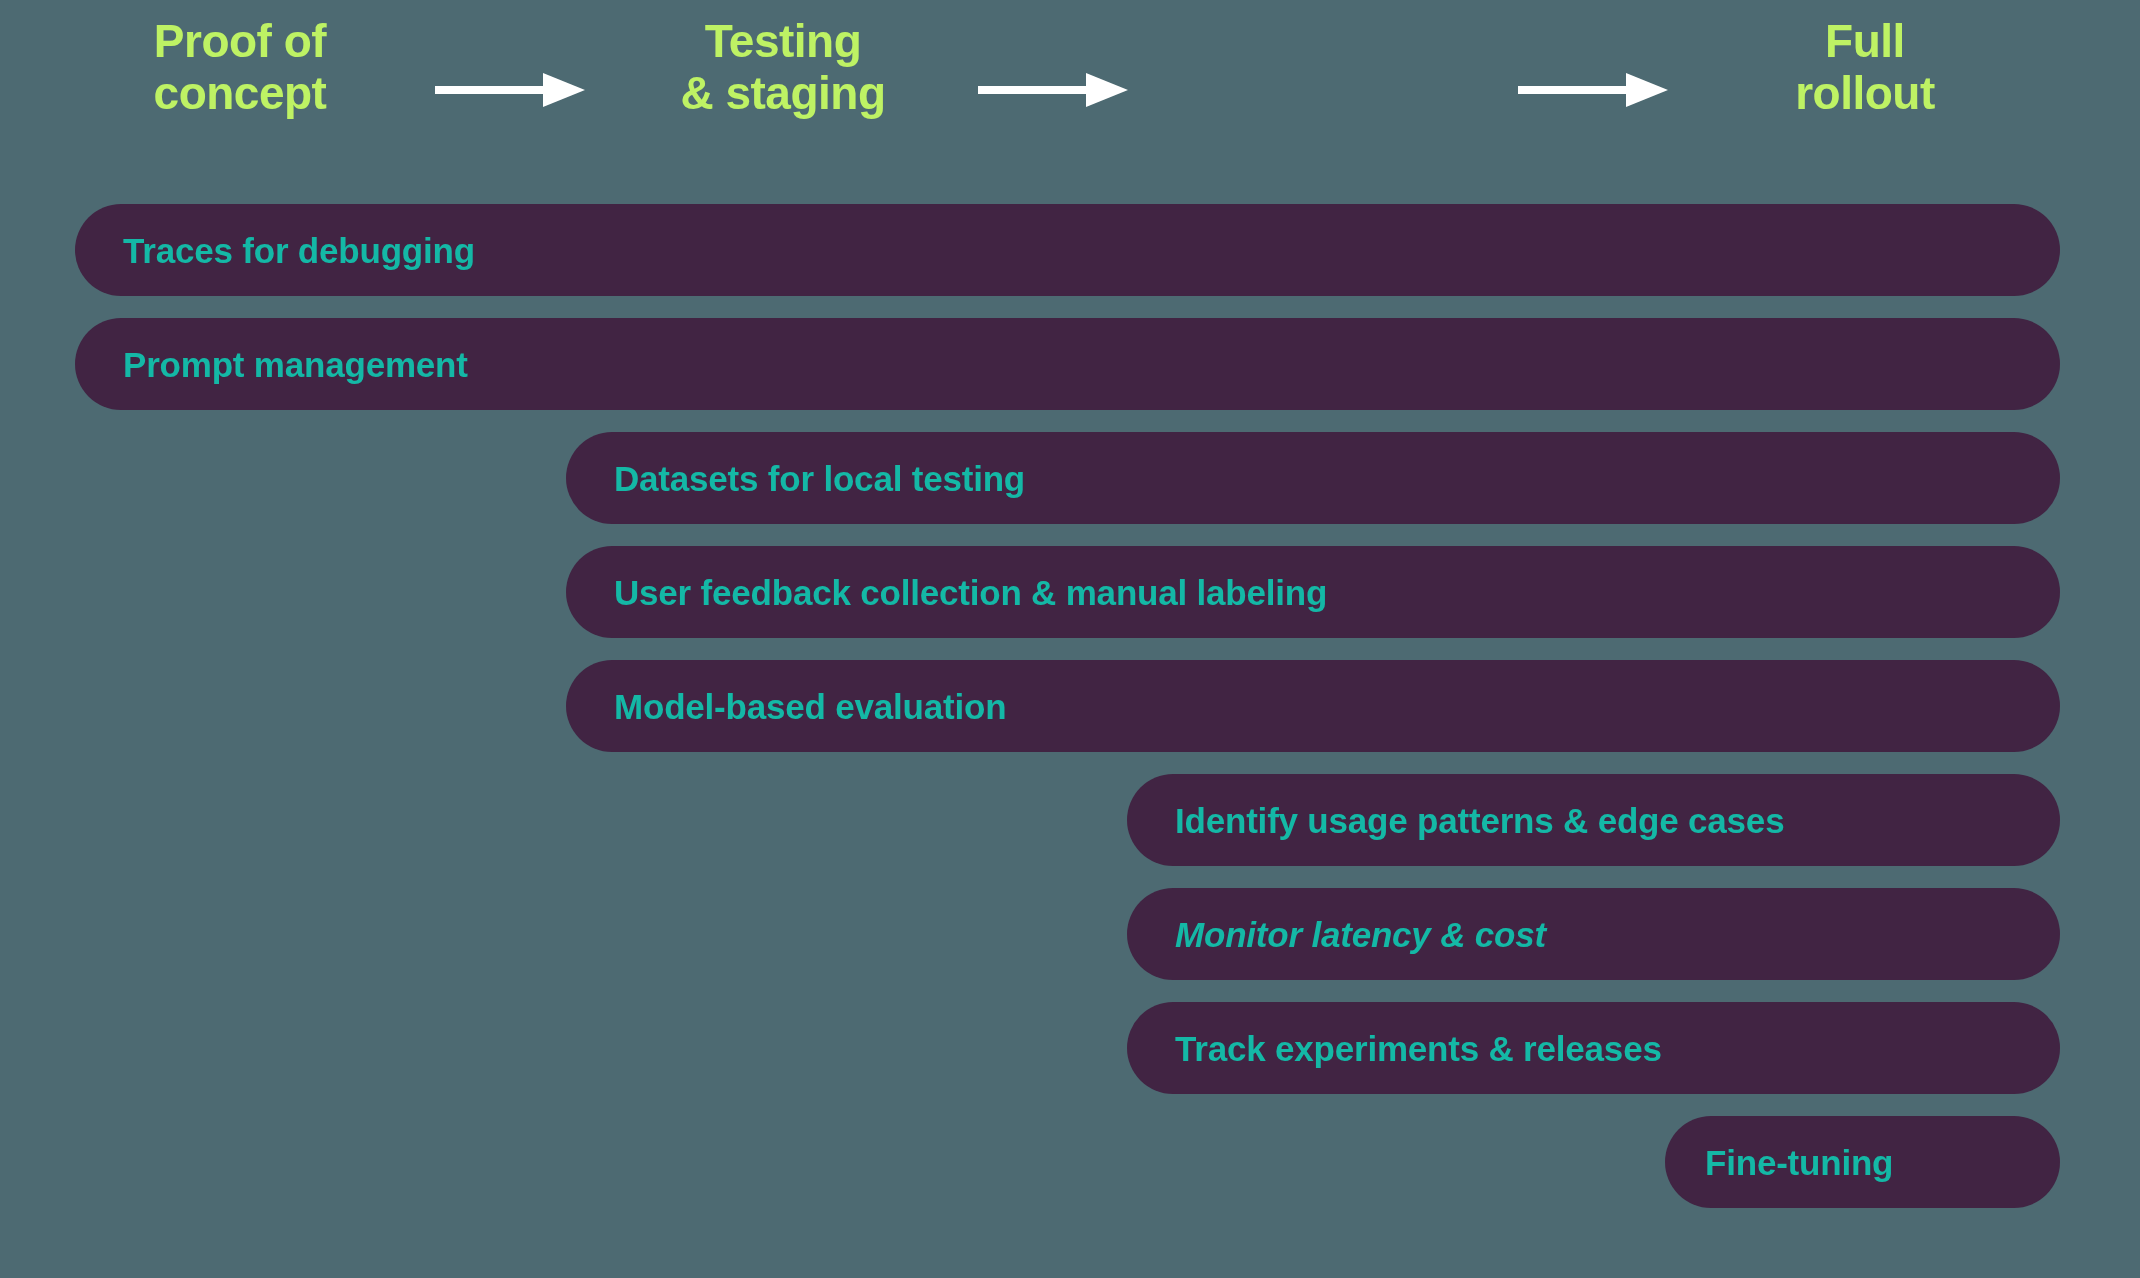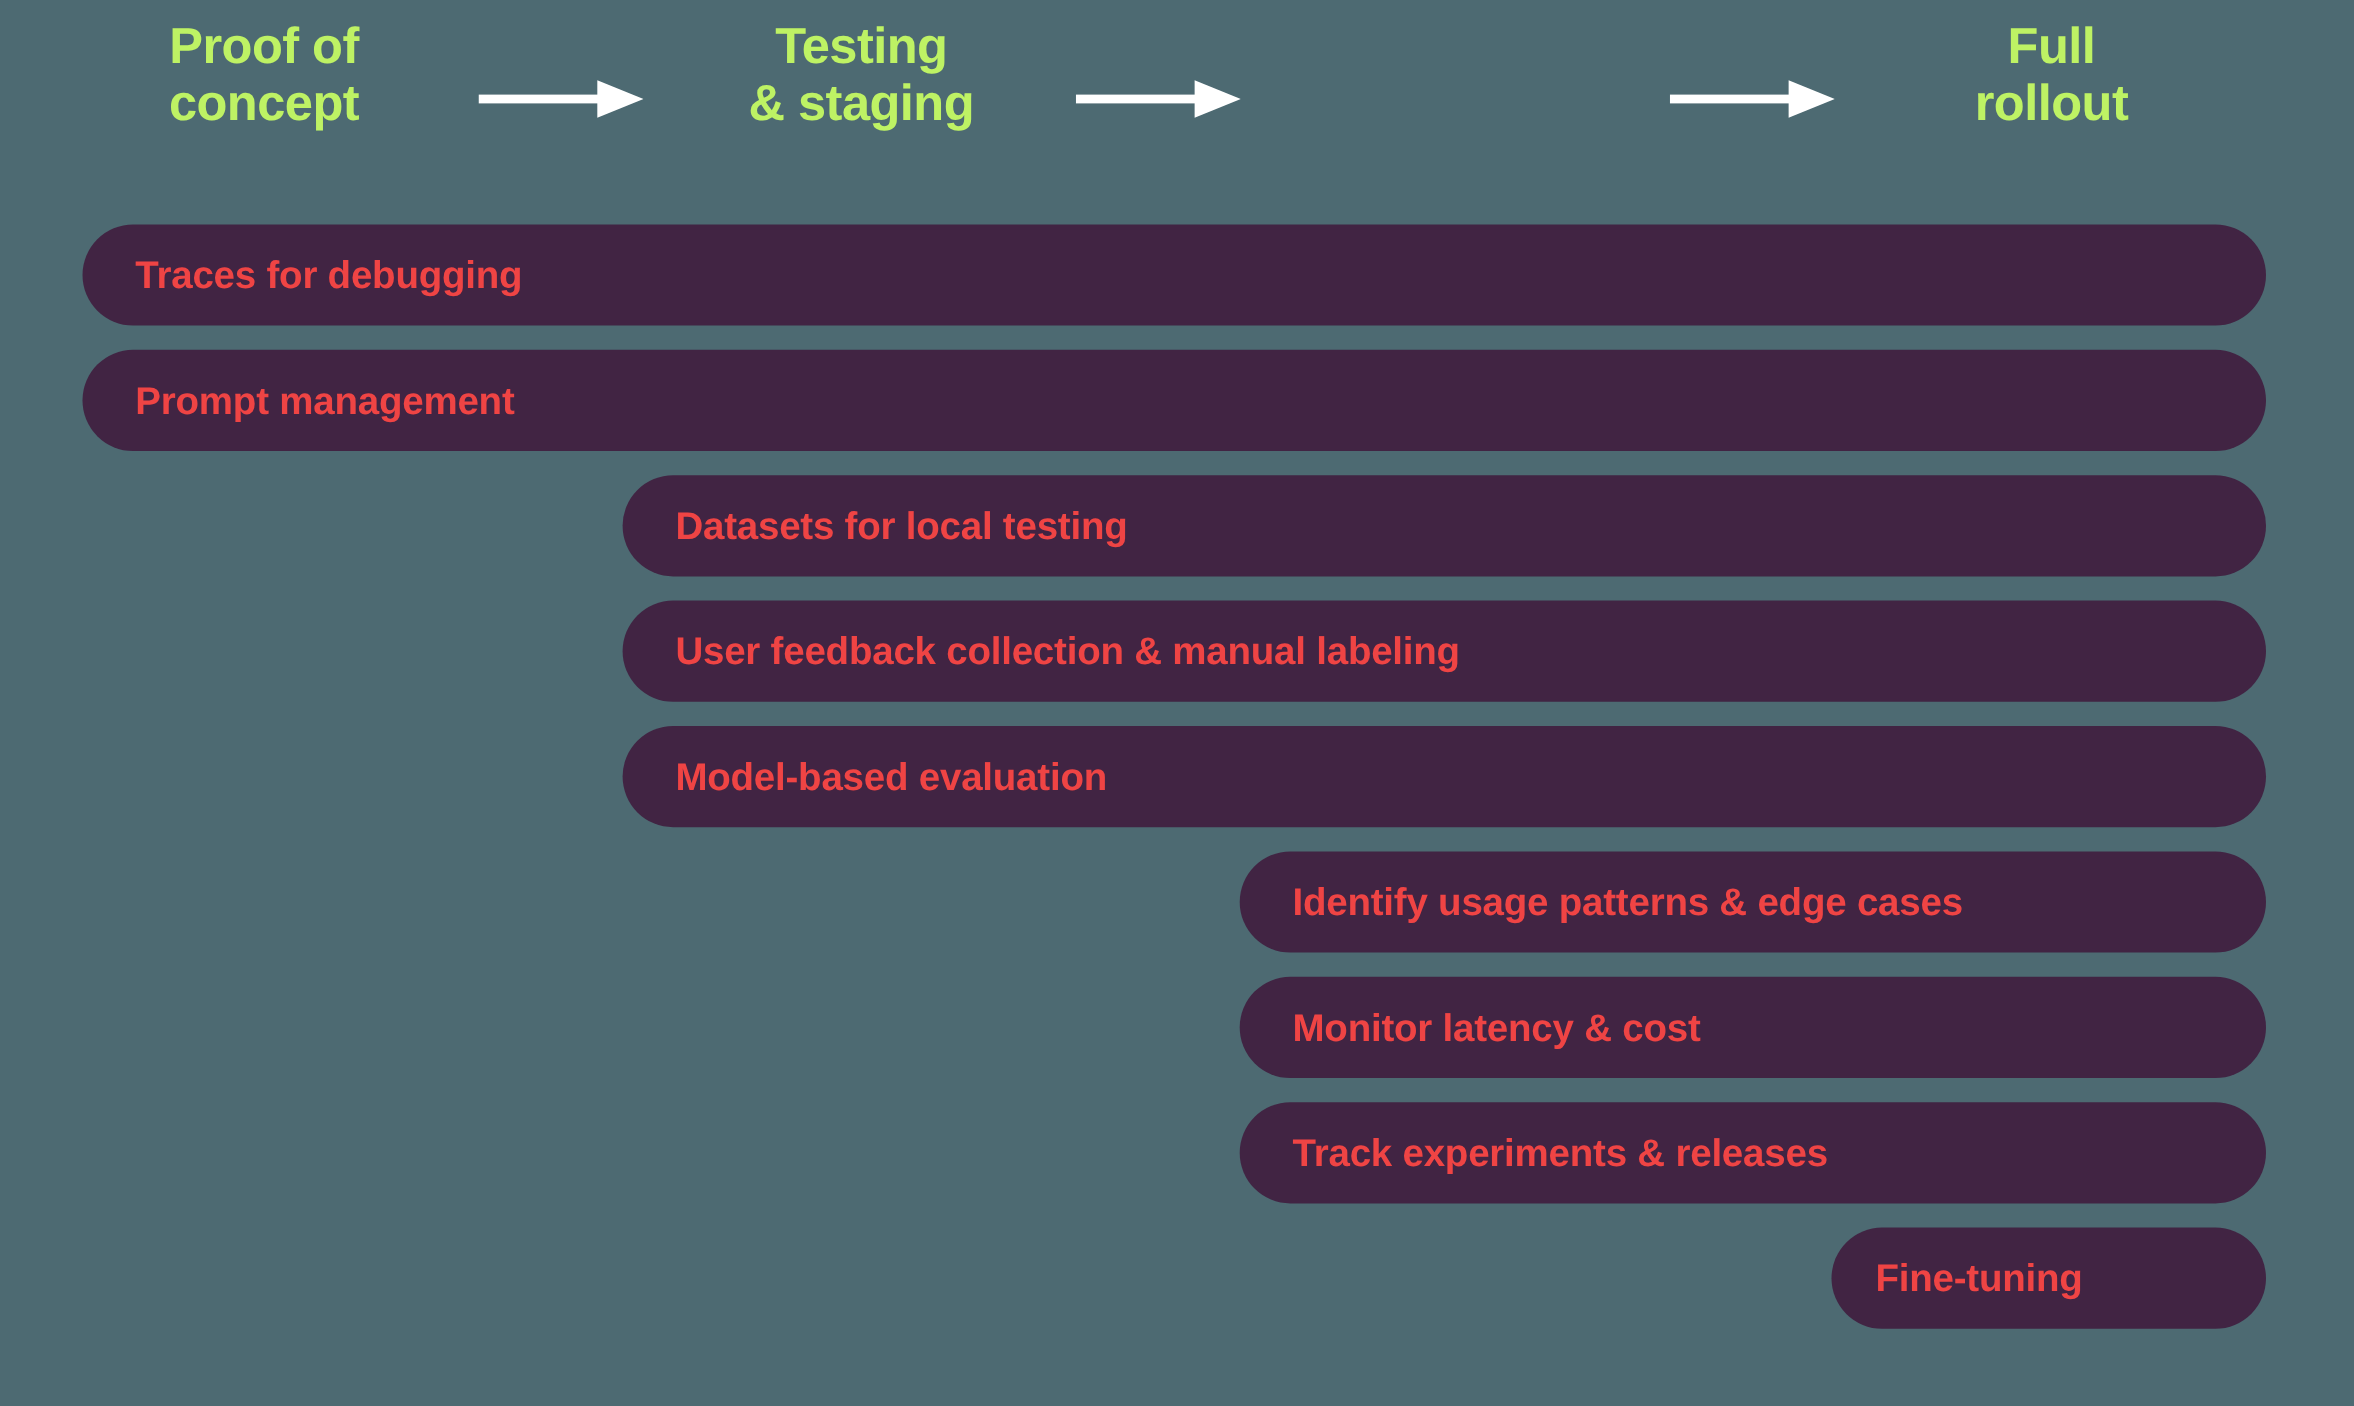--- a/index.html
+++ b/index.html
@@ -69,21 +69,21 @@
     background: #412443;
     border-radius: 46px;
     display: flex;
     align-items: center;
     box-sizing: border-box;
   }
   .bar.align-left  { justify-content: flex-start; padding-left: 48px; }
   .bar.align-center{ justify-content: flex-start; padding: 0 40px; }
 
   .bar-label {
-    color: #ef4444;
+    color: #14b8a6;
     font-size: 35px;
     font-weight: bold;
     line-height: 1;
     letter-spacing: -0.2px;
     white-space: nowrap;
   }
 </style>
 </head>
 <body>
 
@@ -128,21 +128,21 @@
       </div>
       <div class="bar align-left" style="left: 566px; width: 1494px; top: 546px;">
         <span class="bar-label">User feedback collection &amp; manual labeling</span>
       </div>
       <div class="bar align-left" style="left: 566px; width: 1494px; top: 660px;">
         <span class="bar-label">Model-based evaluation</span>
       </div>
       <div class="bar align-left" style="left: 1127px; width: 933px; top: 774px;">
         <span class="bar-label">Identify usage patterns &amp; edge cases</span>
       </div>
-      <div class="bar align-left" style="left: 1127px; width: 933px; top: 888px;">
+      <div class="bar align-left" style="left: 1127px; width: 933px; top: 888px; font-style: italic;">
         <span class="bar-label">Monitor latency &amp; cost</span>
       </div>
       <div class="bar align-left" style="left: 1127px; width: 933px; top: 1002px; align-items: center;">
         <span class="bar-label">Track experiments &amp; releases</span>
       </div>
       <div class="bar align-center" style="left: 1665px; width: 395px; top: 1116px;">
         <span class="bar-label">Fine-tuning</span>
       </div>
     </div>
 

